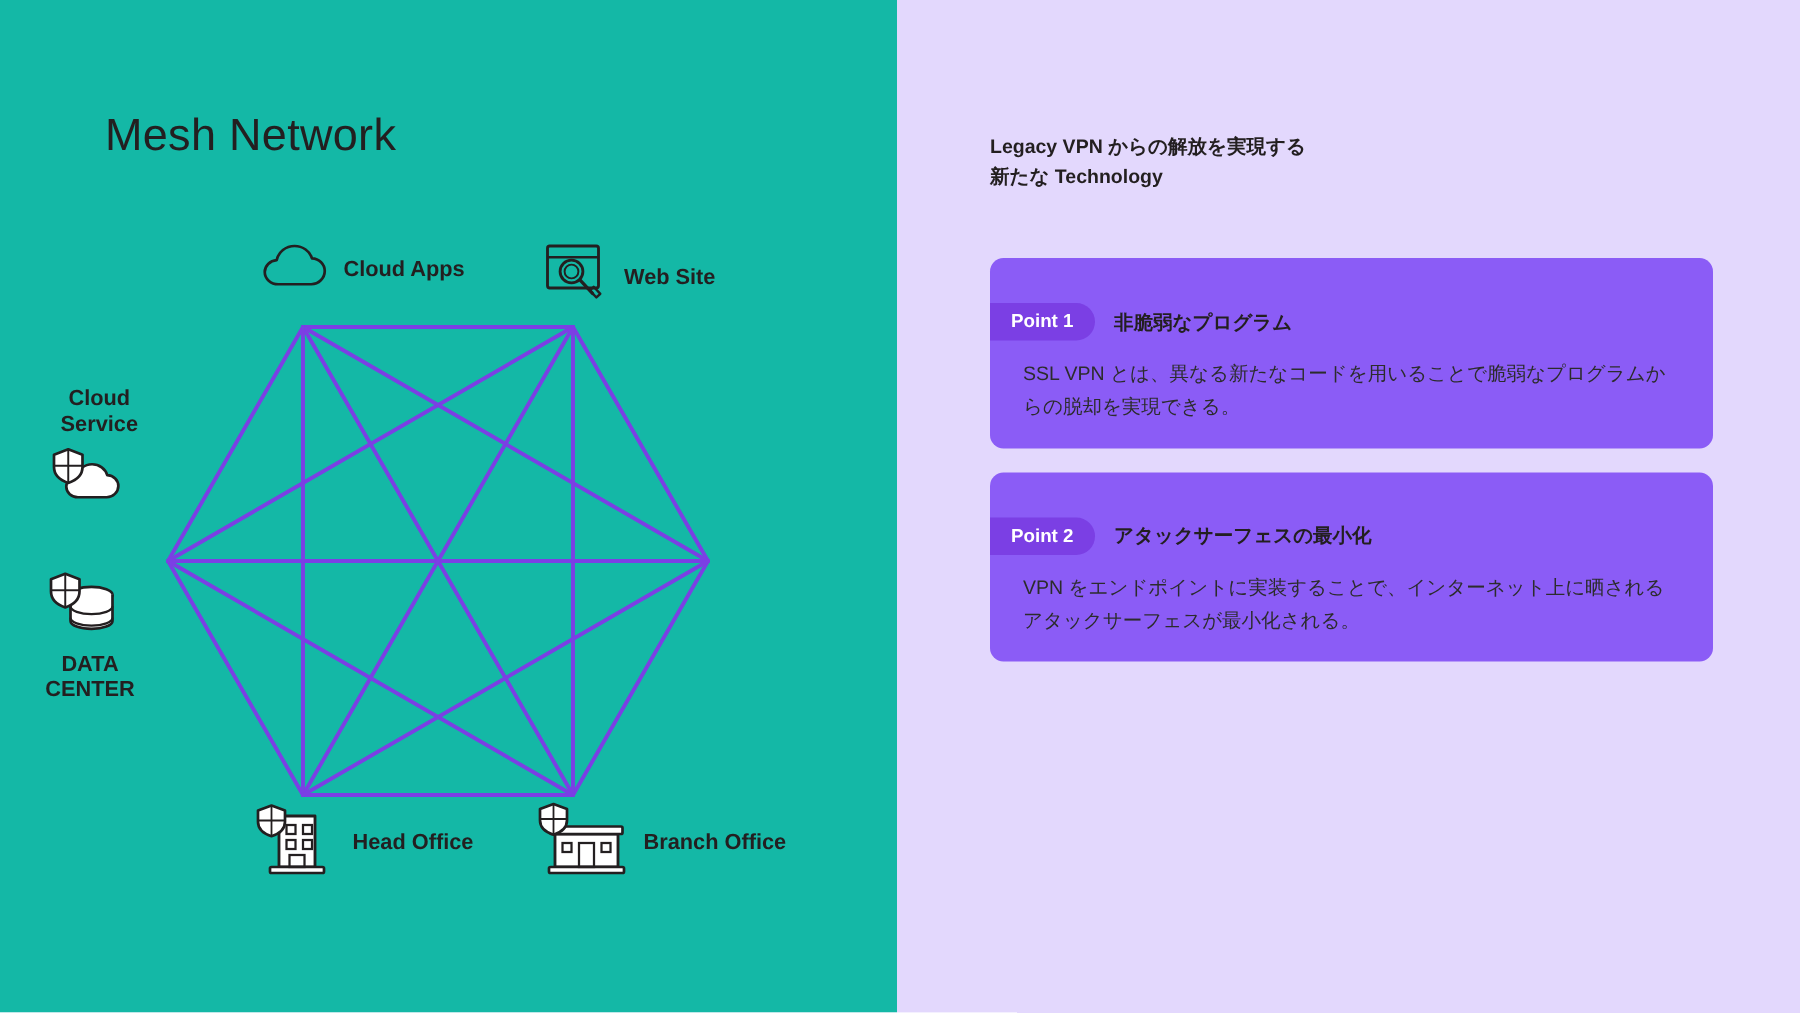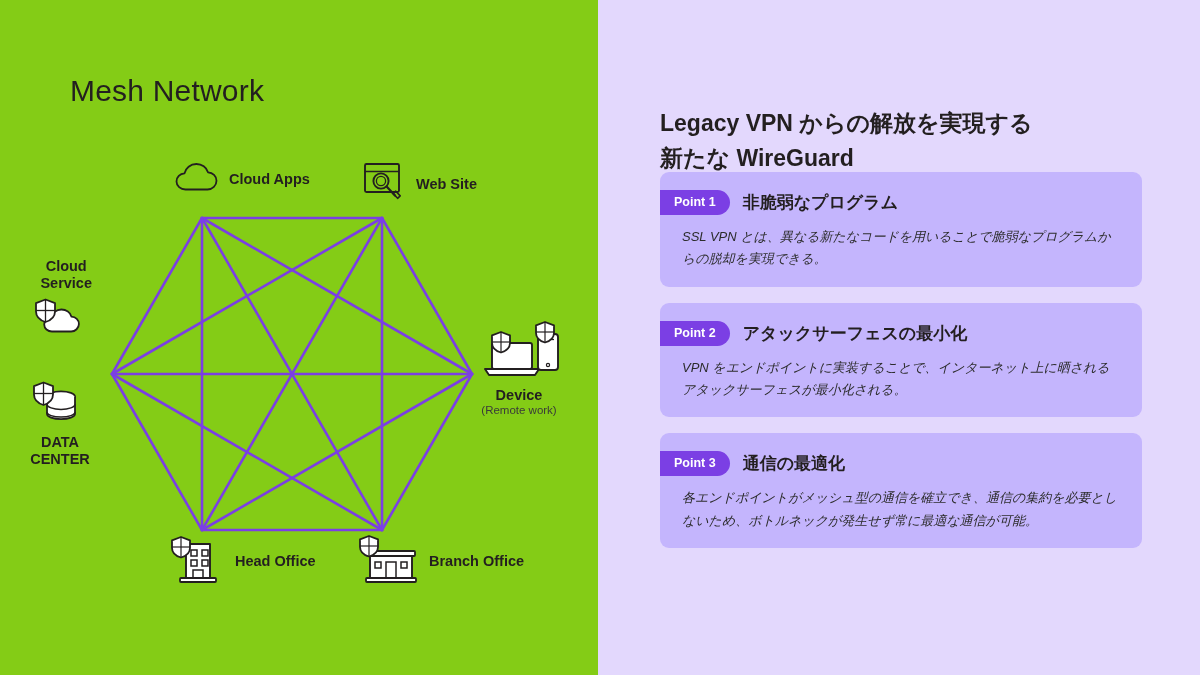--- a/index.html
+++ b/index.html
@@ -6,21 +6,21 @@
   html, body {
     width: 1200px; height: 675px;
     font-family: "Liberation Sans", "DejaVu Sans", sans-serif;
     background: #ffffff; overflow: hidden;
   }
   #page { position: relative; width: 1200px; height: 675px; background: #ffffff; }
 
   
   #left-panel {
     position: absolute; left: 0; top: 0; width: 598px; height: 675px;
-    background: #84cc16;
+    background: #14b8a6;
   }
   #page-title {
     position: absolute; left: 70px; top: 74px;
     font-size: 30px; font-weight: 400; color: #231f20; letter-spacing: 0.2px;
   }
   #diagram { position: absolute; left: 0; top: 140px; width: 622px; height: 470px; }
   #mesh-svg { position: absolute; left: 0; top: 0; width: 598px; height: 470px; }
 
   
   .node { position: absolute; display: flex; align-items: center; }
@@ -52,39 +52,39 @@
     background: #e3d8fd;
   }
   #logo { position: absolute; right: 32px; top: 22px; width: 72px; text-align: center; }
   #logo-mark { display: block; margin: 0 auto; }
   #logo-text {
     display: block; margin-top: 3px;
     font-size: 12.5px; font-weight: 400; color: #1a1a1a; letter-spacing: 0.6px;
   }
   #right-heading {
     position: absolute; left: 62px; top: 88px; width: 460px;
-    font-size: 23px; font-weight: 700; color: #231f20; line-height: 1.5; margin-top: 18px;
+    font-size: 13px; font-weight: 700; color: #231f20; line-height: 1.5;
   }
   #cards { position: absolute; left: 62px; top: 172px; width: 482px; }
   .card {
-    background: #c4b5fd; border-radius: 9px;
-    padding: 4px 0 16px 0; margin-bottom: 16px; overflow: hidden;
+    background: #8b5cf6; border-radius: 9px;
+    padding: 16px 0 16px 0; margin-bottom: 16px; overflow: hidden;
   }
   .card-head { display: flex; align-items: center; padding: 14px 0 0 0; }
   .point-badge {
     background: #7b3fe4; color: #ffffff;
     font-size: 12.5px; font-weight: 700;
     padding: 5px 14px 6px 14px;
     border-radius: 0 14px 14px 0;
     margin-right: 13px; white-space: nowrap;
   }
-  .card-title { font-size: 17px; font-weight: 700; color: #231f20; font-family: Liberation Serif, serif; }
+  .card-title { font-size: 13px; font-weight: 700; color: #231f20; font-family: Liberation Serif, serif; }
   .card-body {
     margin: 11px 22px 0 22px;
-    font-size: 13px; line-height: 1.72; color: #2c2c2c; font-style: italic;
+    font-size: 13px; line-height: 1.72; color: #2c2c2c;
   }
 </style>
 </head>
 <body>
 
 <div id="page">
 
   <div id="left-panel">
 
     <div id="page-title">Mesh Network</div>
@@ -163,43 +163,20 @@
             <line x1="13.5" y1="2.5" x2="13.5" y2="25" stroke="#231f20" stroke-width="1.3"></line>
             <line x1="4" y1="13.5" x2="23" y2="13.5" stroke="#231f20" stroke-width="1.3"></line>
           </svg>
         </span>
         <span class="node-label stacked-label">
           <span>DATA</span><br>
           <span>CENTER</span>
         </span>
       </div>
 
-      <div class="node" id="node-device">
-        <span class="ico">
-          <svg width="86" height="62" viewBox="0 0 86 62">
-
-            <rect x="16" y="23" width="40" height="26" rx="2" fill="#fff" stroke="#231f20" stroke-width="1.9"></rect>
-            <path d="M9 49h54l-4 6H13z" fill="#fff" stroke="#231f20" stroke-width="1.9" stroke-linejoin="round"></path>
-
-            <rect x="62" y="14" width="20" height="36" rx="3" fill="#fff" stroke="#231f20" stroke-width="1.9"></rect>
-            <line x1="66" y1="19.5" x2="78" y2="19.5" stroke="#231f20" stroke-width="1.3"></line>
-            <circle cx="72" cy="45" r="1.6" fill="none" stroke="#231f20" stroke-width="1.2"></circle>
-
-            <path d="M25 12 L34 15.4 v7.5c0 4.9-4.1 8.1-9 9.6 -4.9-1.5-9-4.7-9-9.6v-7.5z" fill="#fff" stroke="#231f20" stroke-width="1.8" stroke-linejoin="round"></path>
-            <line x1="25" y1="12" x2="25" y2="32.5" stroke="#231f20" stroke-width="1.2"></line>
-            <line x1="16" y1="22" x2="34" y2="22" stroke="#231f20" stroke-width="1.2"></line>
-
-            <path d="M69 2 L78 5.4 v7.5c0 4.9-4.1 8.1-9 9.6 -4.9-1.5-9-4.7-9-9.6V5.4z" fill="#fff" stroke="#231f20" stroke-width="1.8" stroke-linejoin="round"></path>
-            <line x1="69" y1="2" x2="69" y2="22.5" stroke="#231f20" stroke-width="1.2"></line>
-            <line x1="60" y1="12" x2="78" y2="12" stroke="#231f20" stroke-width="1.2"></line>
-          </svg>
-        </span>
-        <span class="node-label">Device</span>
-        <span class="node-sub">(Remote work)</span>
-      </div>
 
       <div class="node" id="node-head-office">
         <span class="ico">
           <svg width="58" height="50" viewBox="0 0 58 50">
             <path d="M18 10h24v34H18z" fill="#fff" stroke="#231f20" stroke-width="1.9" stroke-linejoin="round"></path>
             <rect x="12" y="44" width="36" height="4" rx="1" fill="#fff" stroke="#231f20" stroke-width="1.8"></rect>
             <rect x="23" y="16" width="6" height="6" fill="none" stroke="#231f20" stroke-width="1.5"></rect>
             <rect x="34" y="16" width="6" height="6" fill="none" stroke="#231f20" stroke-width="1.5"></rect>
             <rect x="23" y="26" width="6" height="6" fill="none" stroke="#231f20" stroke-width="1.5"></rect>
             <rect x="34" y="26" width="6" height="6" fill="none" stroke="#231f20" stroke-width="1.5"></rect>
@@ -231,45 +208,38 @@
 
 
     </div>
   </div>
 
   <div id="right-panel">
 
 
     <div id="right-heading">
       <span>Legacy VPN からの解放を実現する</span><br>
-      <span>新たな WireGuard</span>
+      <span>新たな Technology</span>
     </div>
 
     <div id="cards">
 
       <div class="card">
         <div class="card-head">
           <span class="point-badge">Point 1</span>
           <span class="card-title">非脆弱なプログラム</span>
         </div>
         <div class="card-body">SSL VPN とは、異なる新たなコードを用いることで脆弱なプログラムからの脱却を実現できる。</div>
       </div>
 
       <div class="card">
         <div class="card-head">
           <span class="point-badge">Point 2</span>
           <span class="card-title">アタックサーフェスの最小化</span>
         </div>
         <div class="card-body">VPN をエンドポイントに実装することで、インターネット上に晒されるアタックサーフェスが最小化される。</div>
       </div>
 
-      <div class="card">
-        <div class="card-head">
-          <span class="point-badge">Point 3</span>
-          <span class="card-title">通信の最適化</span>
-        </div>
-        <div class="card-body">各エンドポイントがメッシュ型の通信を確立でき、通信の集約を必要としないため、ボトルネックが発生せず常に最適な通信が可能。</div>
-      </div>
 
     </div>
   </div>
 
 </div>
 
 </body></html>

